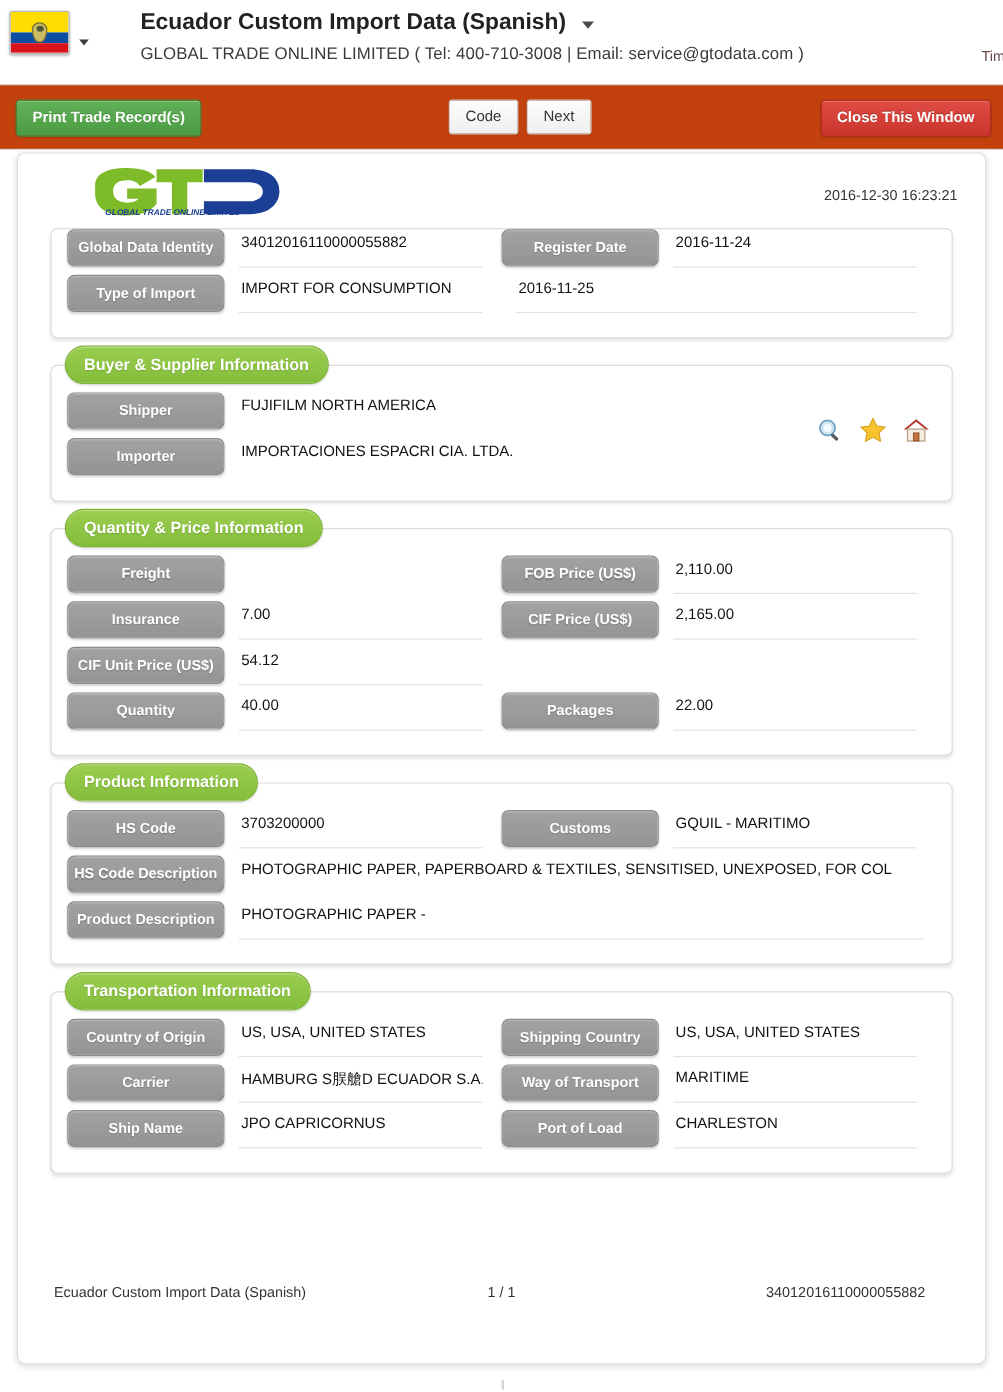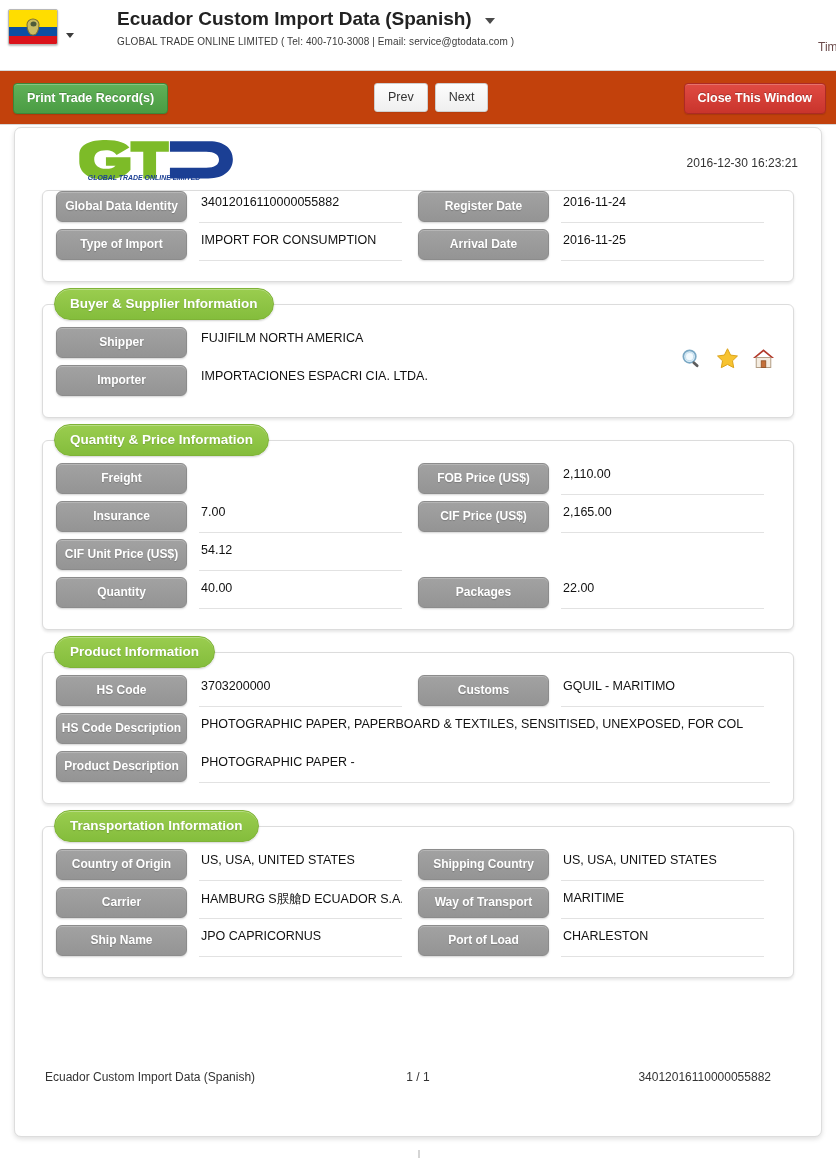--- a/index.html
+++ b/index.html
@@ -63,21 +63,21 @@
   #title-caret {
     display: inline-block; vertical-align: middle;
     margin-left: 9px; margin-top: 4px;
     width: 0; height: 0;
     border-left: 5px solid transparent;
     border-right: 5px solid transparent;
     border-top: 6px solid #4a4a4a;
   }
   #subtitle {
     margin-top: 6px;
-    font-size: 10px; color: #3a3a3a; letter-spacing: .1px;
+    font-size: 14px; color: #3a3a3a; letter-spacing: .1px;
   }
   #time-label {
     position: absolute; right: 0px; top: 40px;
     font-size: 12px; color: #6b4a4a;
     white-space: nowrap;
     width: 18px; overflow: hidden;
   }
 
   
   #toolbar {
@@ -240,21 +240,21 @@
   </div>
 
   <div id="time-label">Tim</div>
 </div>
 
 <div id="toolbar">
   <div id="print-pos">
     <button class="btn btn-green">Print Trade Record(s)</button>
   </div>
   <div id="nav-btns">
-    <button class="btn btn-plain">Prev</button>
+    <button class="btn btn-plain">Code</button>
     <button class="btn btn-plain">Next</button>
   </div>
   <div id="close-pos">
     <button class="btn btn-red">Close This Window</button>
   </div>
 </div>
 
 <div id="doc-card">
 
   <div id="logo-row">
@@ -278,21 +278,20 @@
           <div class="pill">Register Date</div>
           <div class="val">2016-11-24</div>
         </div>
       </div>
       <div class="row">
         <div class="cell half">
           <div class="pill">Type of Import</div>
           <div class="val">IMPORT FOR CONSUMPTION</div>
         </div>
         <div class="cell half">
-          <div class="pill">Arrival Date</div>
           <div class="val">2016-11-25</div>
         </div>
       </div>
     </div>
   </div>
 
   <div class="panel has-tab">
     <div class="panel-tab">Buyer &amp; Supplier Information</div>
     <div id="icon-cluster">
       <svg class="ic" viewBox="0 0 24 24">

